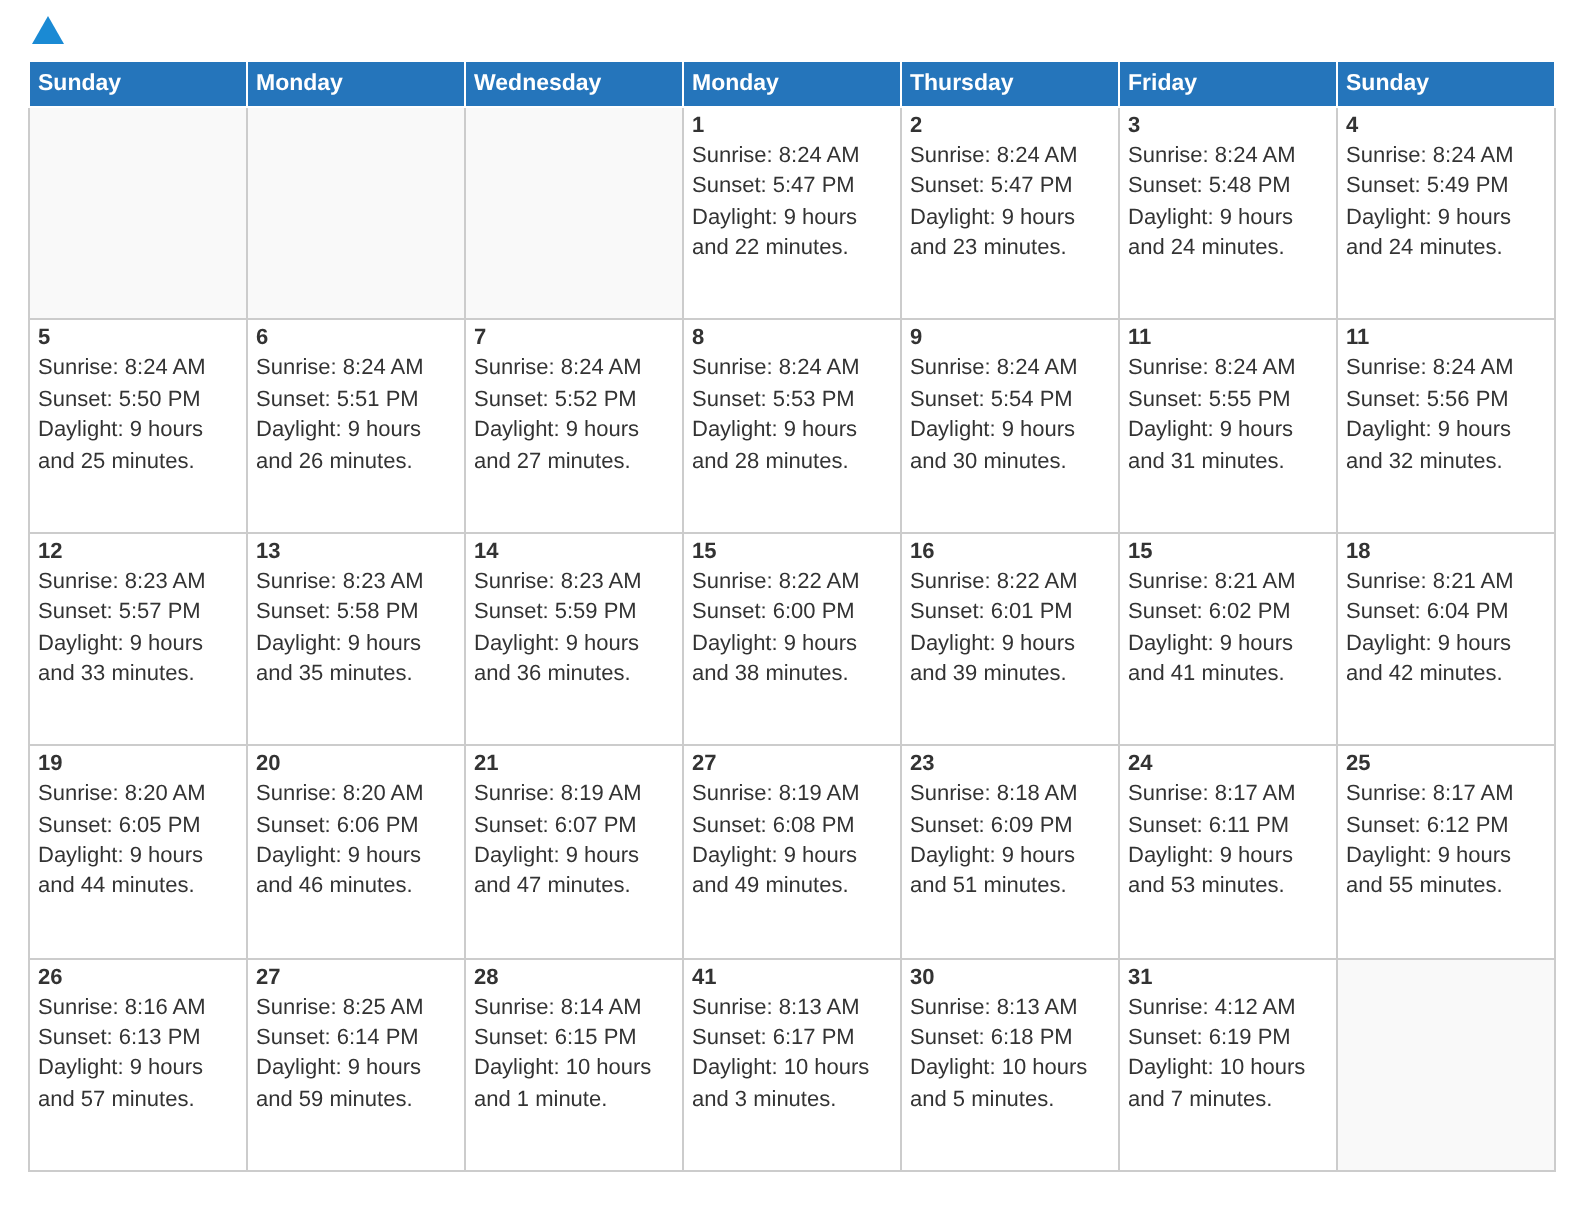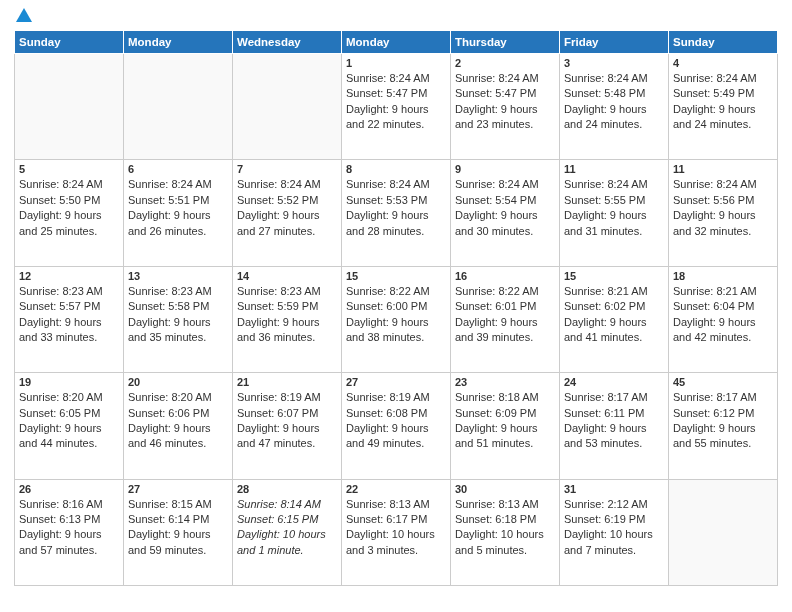--- a/index.html
+++ b/index.html
@@ -306,66 +306,66 @@
 and 51 minutes.</div>
           </td>
           <td>
             <span class="day-number">24</span>
             <div class="day-info" style="white-space: pre-line;">Sunrise: 8:17 AM
 Sunset: 6:11 PM
 Daylight: 9 hours
 and 53 minutes.</div>
           </td>
           <td>
-            <span class="day-number">45</span>
+            <span class="day-number">25</span>
             <div class="day-info" style="white-space: pre-line;">Sunrise: 8:17 AM
 Sunset: 6:12 PM
 Daylight: 9 hours
 and 55 minutes.</div>
           </td>
         </tr>
         <tr>
           <td>
             <span class="day-number">26</span>
             <div class="day-info" style="white-space: pre-line;">Sunrise: 8:16 AM
 Sunset: 6:13 PM
 Daylight: 9 hours
 and 57 minutes.</div>
           </td>
           <td>
             <span class="day-number">27</span>
-            <div class="day-info" style="white-space: pre-line;">Sunrise: 8:15 AM
+            <div class="day-info" style="white-space: pre-line;">Sunrise: 8:25 AM
 Sunset: 6:14 PM
 Daylight: 9 hours
 and 59 minutes.</div>
           </td>
           <td>
             <span class="day-number">28</span>
-            <div class="day-info" style="white-space: pre-line; font-style: italic;">Sunrise: 8:14 AM
+            <div class="day-info" style="white-space: pre-line;">Sunrise: 8:14 AM
 Sunset: 6:15 PM
 Daylight: 10 hours
 and 1 minute.</div>
           </td>
           <td>
-            <span class="day-number">22</span>
+            <span class="day-number">41</span>
             <div class="day-info" style="white-space: pre-line;">Sunrise: 8:13 AM
 Sunset: 6:17 PM
 Daylight: 10 hours
 and 3 minutes.</div>
           </td>
           <td>
             <span class="day-number">30</span>
             <div class="day-info" style="white-space: pre-line;">Sunrise: 8:13 AM
 Sunset: 6:18 PM
 Daylight: 10 hours
 and 5 minutes.</div>
           </td>
           <td>
             <span class="day-number">31</span>
-            <div class="day-info" style="white-space: pre-line;">Sunrise: 2:12 AM
+            <div class="day-info" style="white-space: pre-line;">Sunrise: 4:12 AM
 Sunset: 6:19 PM
 Daylight: 10 hours
 and 7 minutes.</div>
           </td>
           <td class="empty"></td>
         </tr>
       </tbody>
   </table>
 </div>
 

